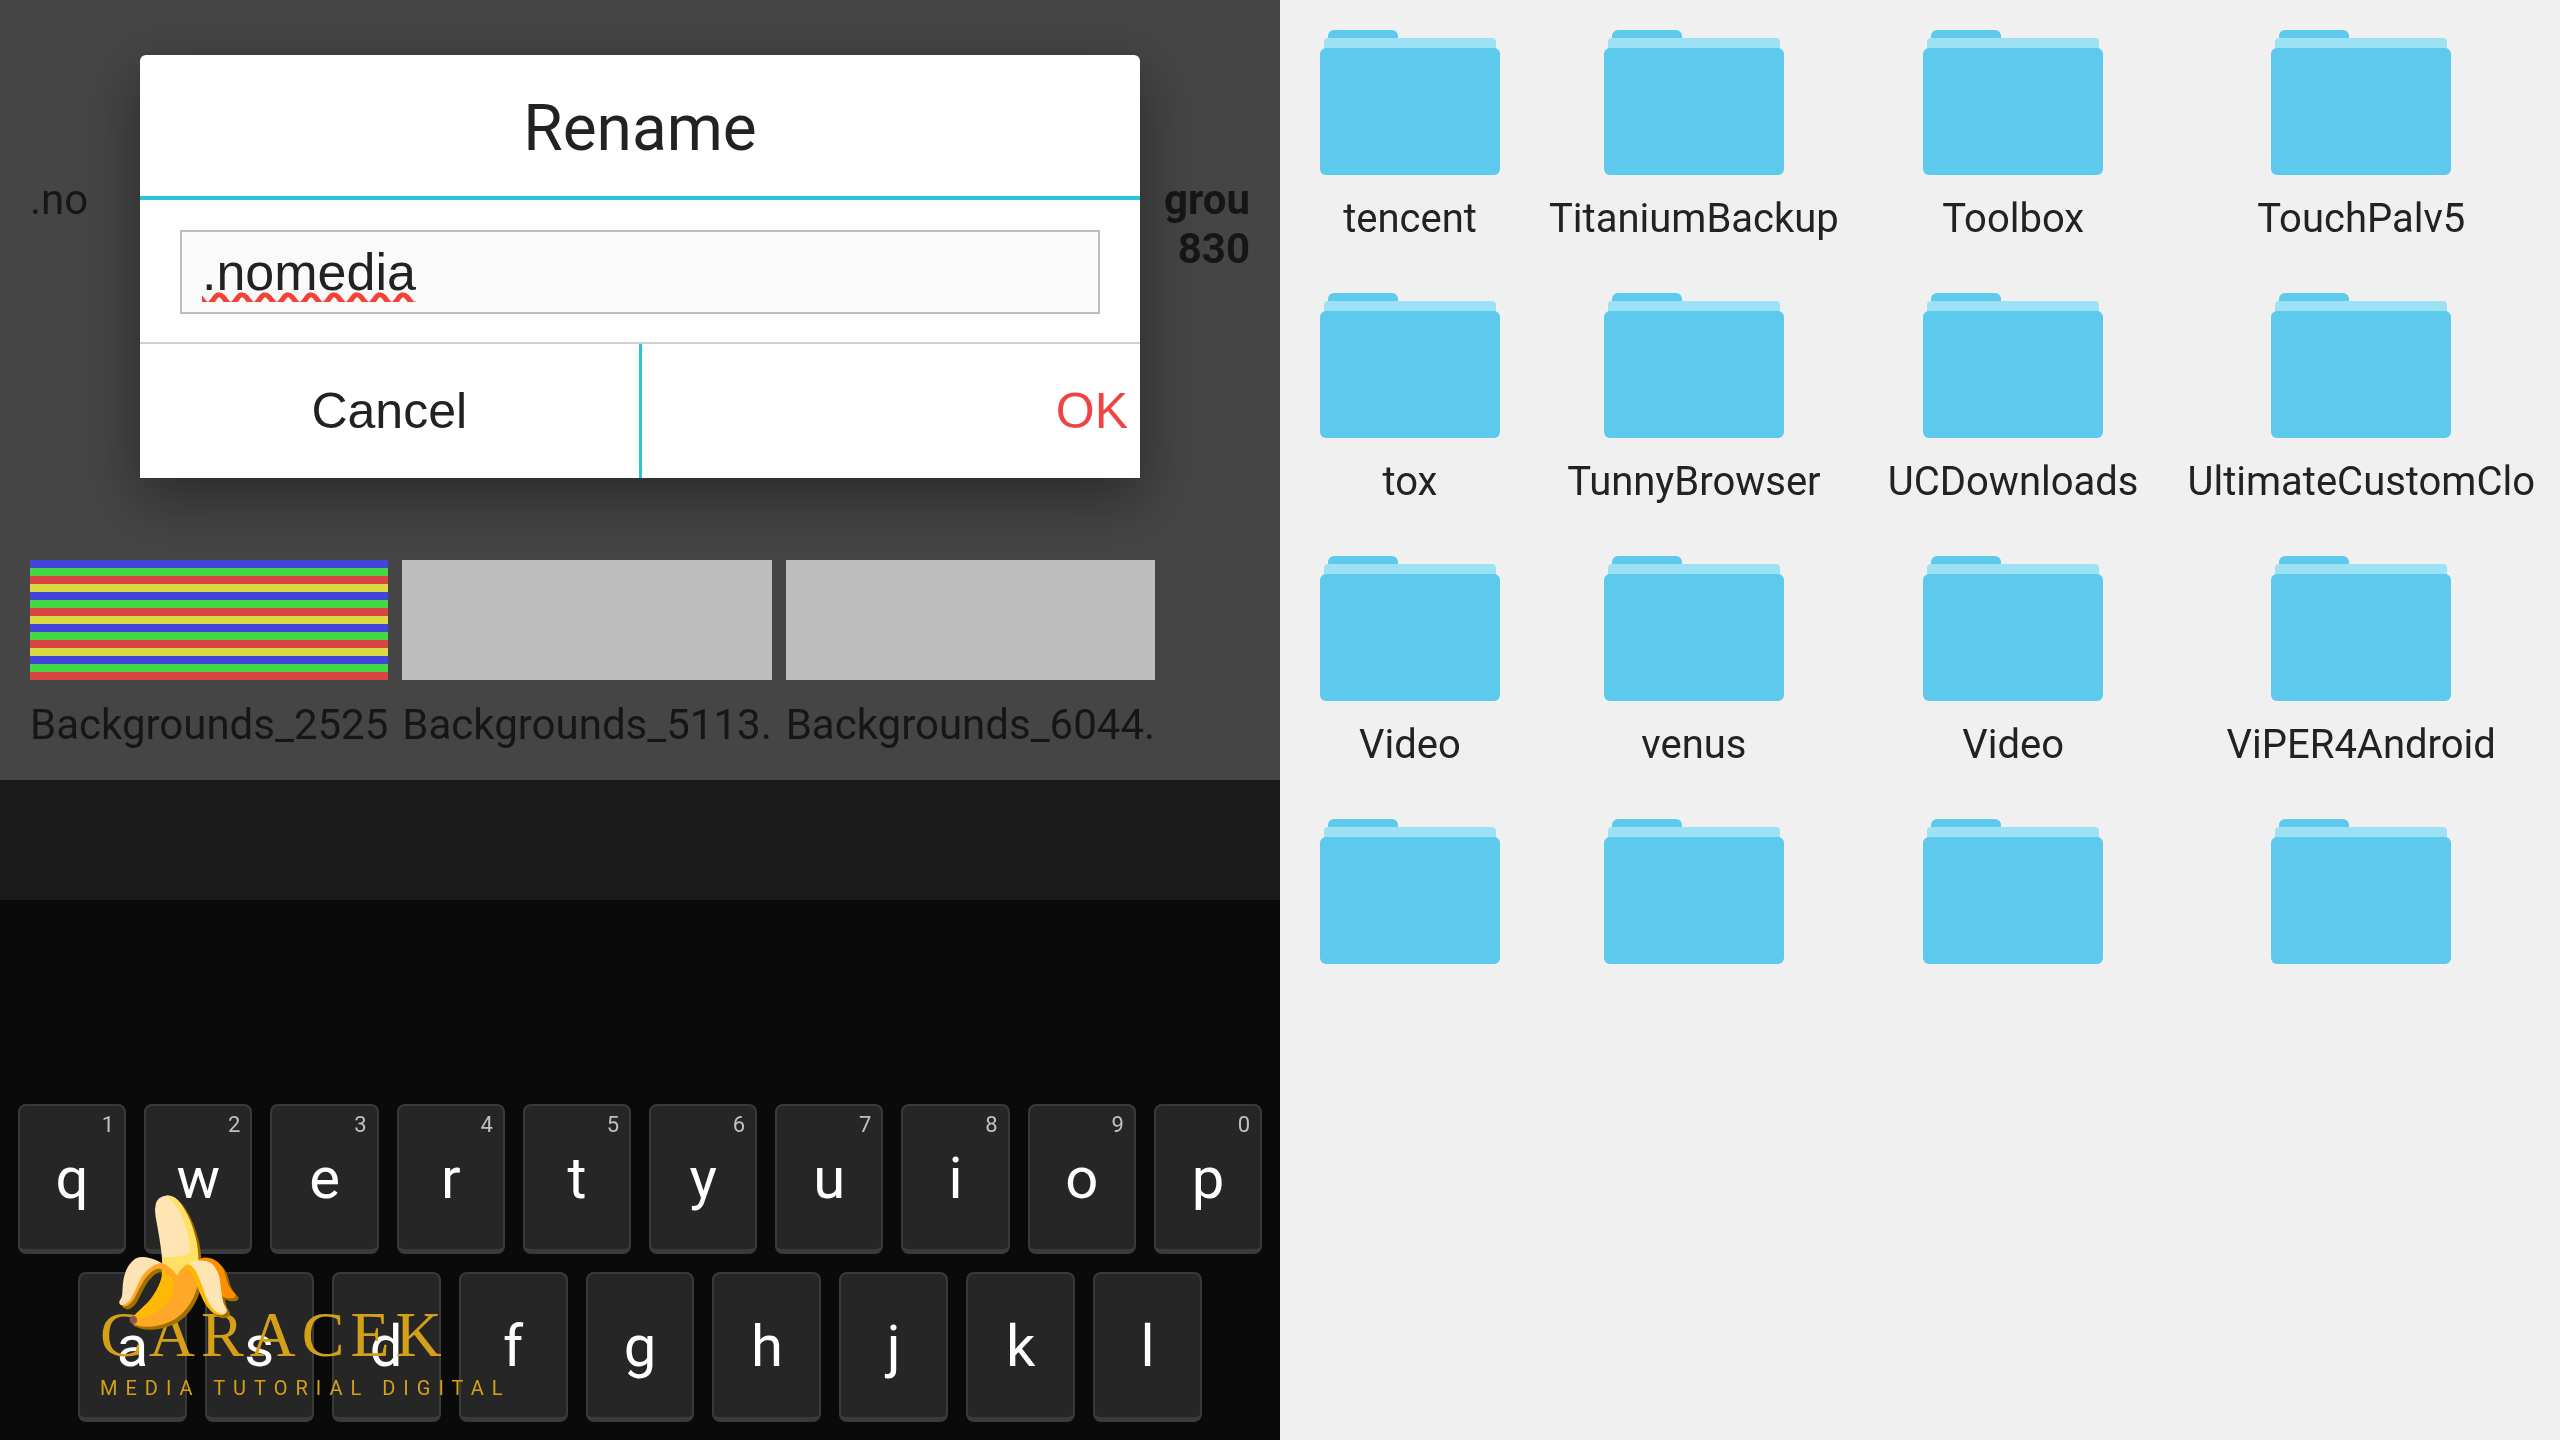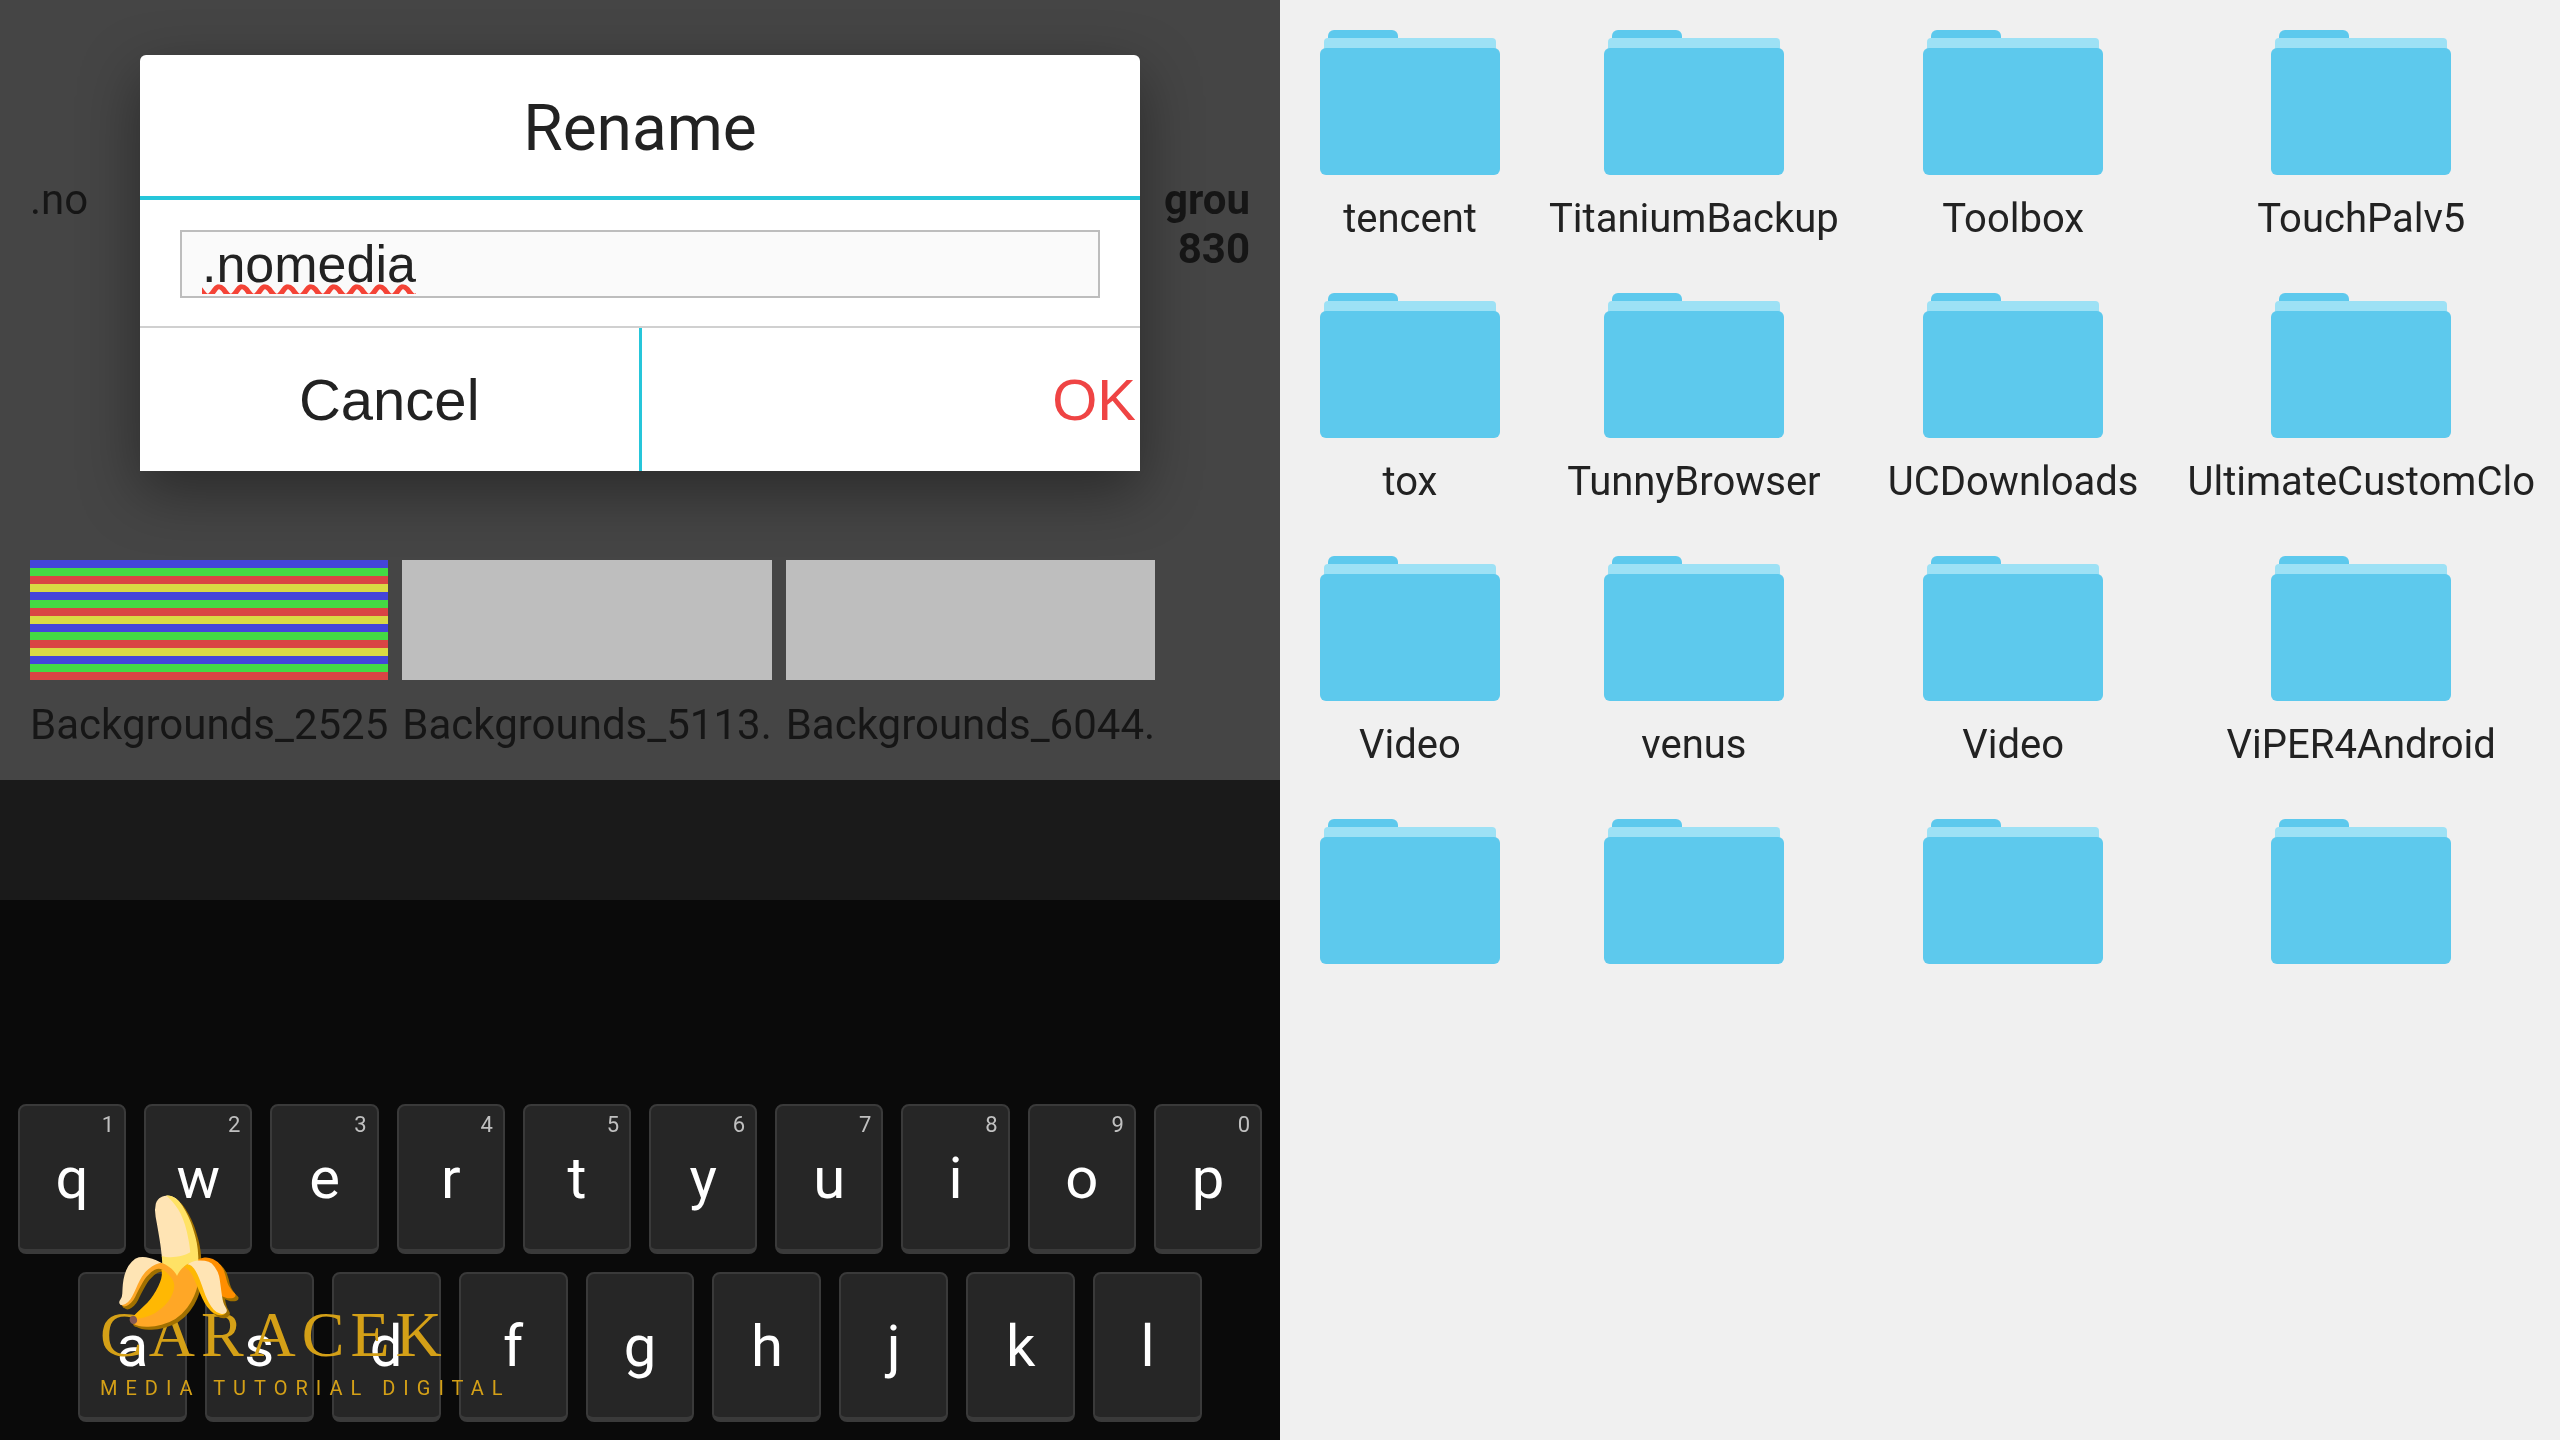--- a/index.html
+++ b/index.html
@@ -39,32 +39,32 @@
       color: #222;
       padding: 36px 0 30px;
     }
     .dialog-sep { height: 4px; background: #26c6da; }
     .dialog-body { padding: 30px 40px 28px; }
     .rename-input {
       width: 100%;
       font-size: 52px;
       color: #222;
       border: 2px solid #bdbdbd;
-      padding: 2px 20px;
+      padding: 10px 20px;
       text-decoration: underline wavy #f44336;
       text-decoration-skip-ink: none;
       background: #fafafa;
       outline: none;
     }
     .dialog-actions { display: flex; border-top: 2px solid #d0d0d0; }
     .dialog-btn {
       flex: 1;
       text-align: center;
-      font-size: 58px;
-      padding: 38px 4px;
+      font-size: 50px;
+      padding: 38px 12px;
       background: #fff;
       border: none;
       cursor: pointer;
     }
     .dialog-btn:first-child { border-right: 3px solid #26c6da; color: #222; font-weight: 400;}
     .dialog-btn:last-child { color: #ef4444; text-align: right; }
 
     .bg-labels {
       position: absolute;
       top: 560px; left: 0; right: 0;

